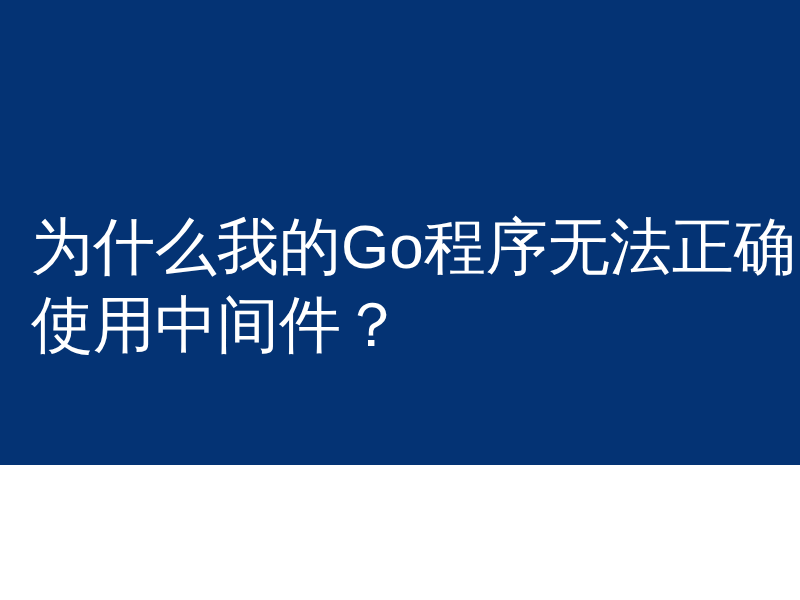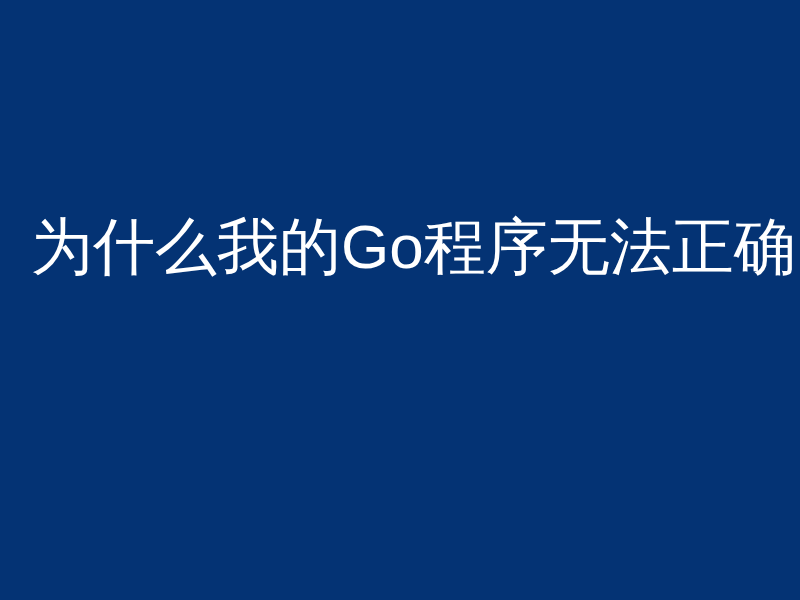--- a/index.html
+++ b/index.html
@@ -12,21 +12,21 @@
     width: 800px;
     height: 600px;
     overflow: hidden;
     font-family: "Liberation Sans", "DejaVu Sans", sans-serif;
   }
 
   .slide {
     position: relative;
     box-sizing: border-box;
     width: 800px;
-    height: 600px;
+    height: 465px;
     background: #043374;
     overflow: hidden;
   }
 
   .title-block {
     position: absolute;
     left: 31px;
     top: 208px;
     right: 20px;
   }
@@ -44,15 +44,16 @@
     -webkit-font-smoothing: antialiased;
   }
 </style>
 </head>
 <body>
 
 <div class="slide">
 
   <div class="title-block">
     <span class="title-line">为什么我的Go程序无法正确</span>
+    <span class="title-line">使用中间件？</span>
   </div>
 
 </div>
 
 </body></html>

